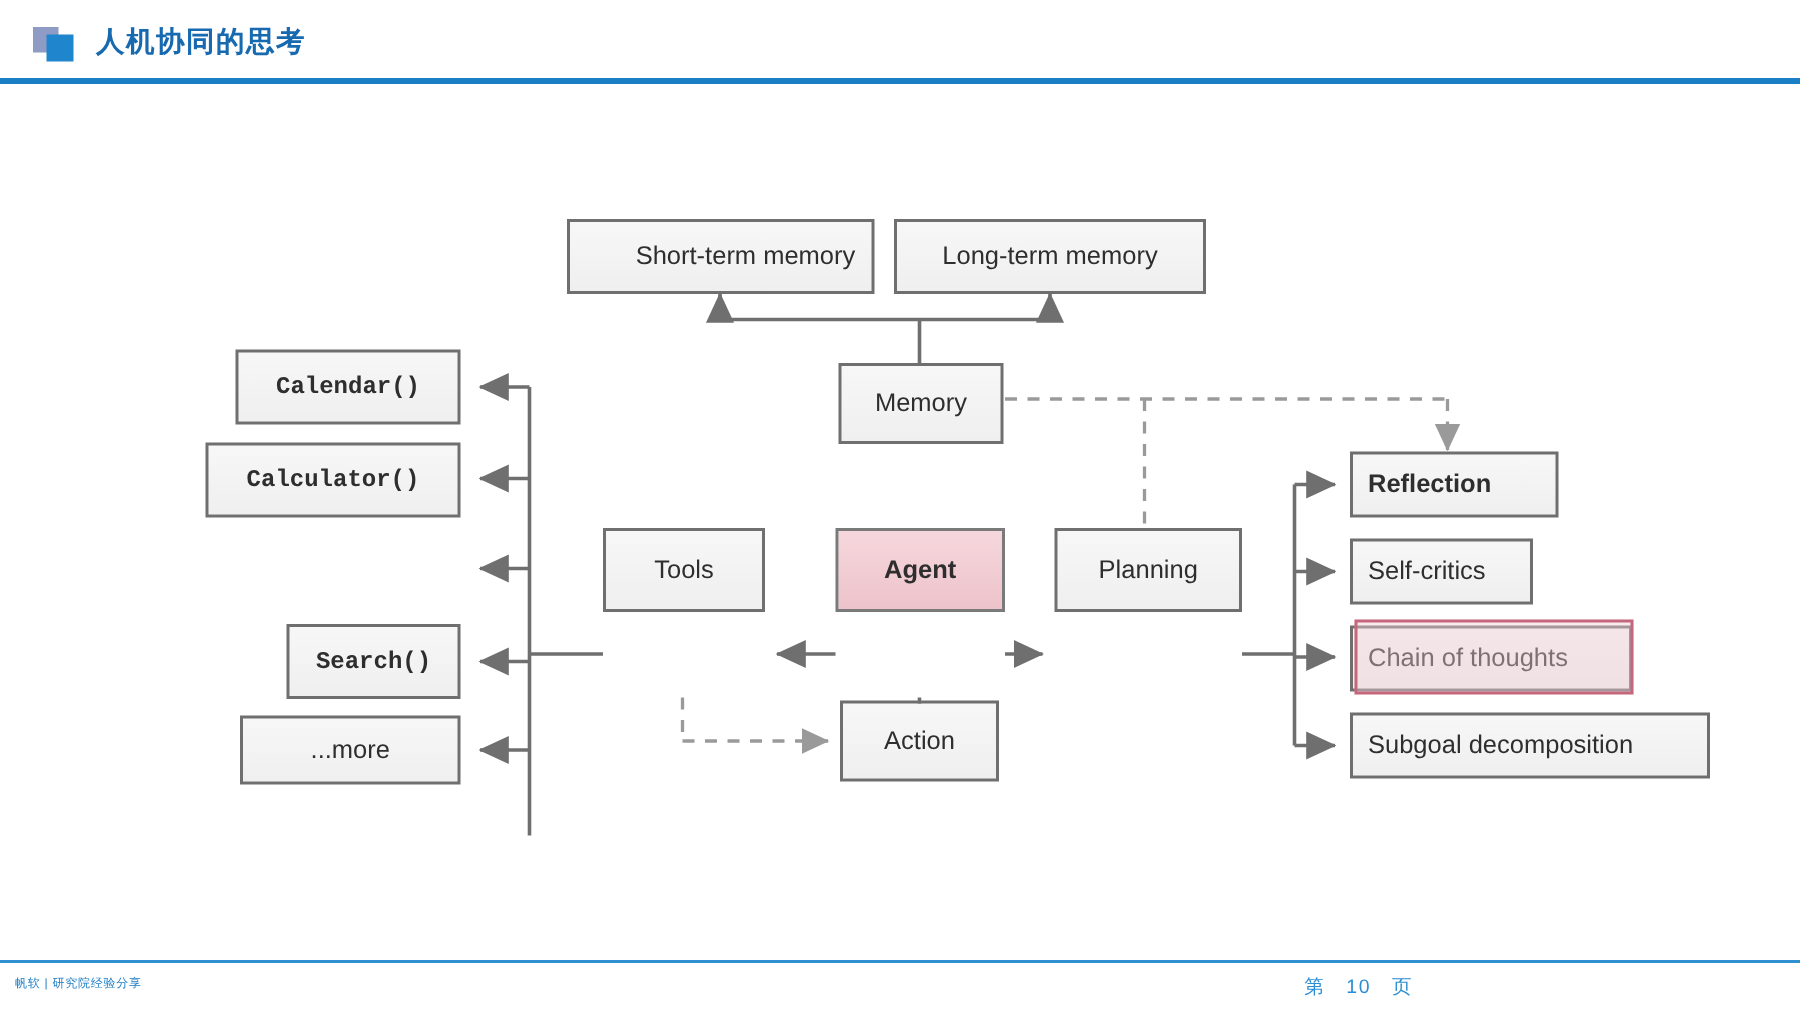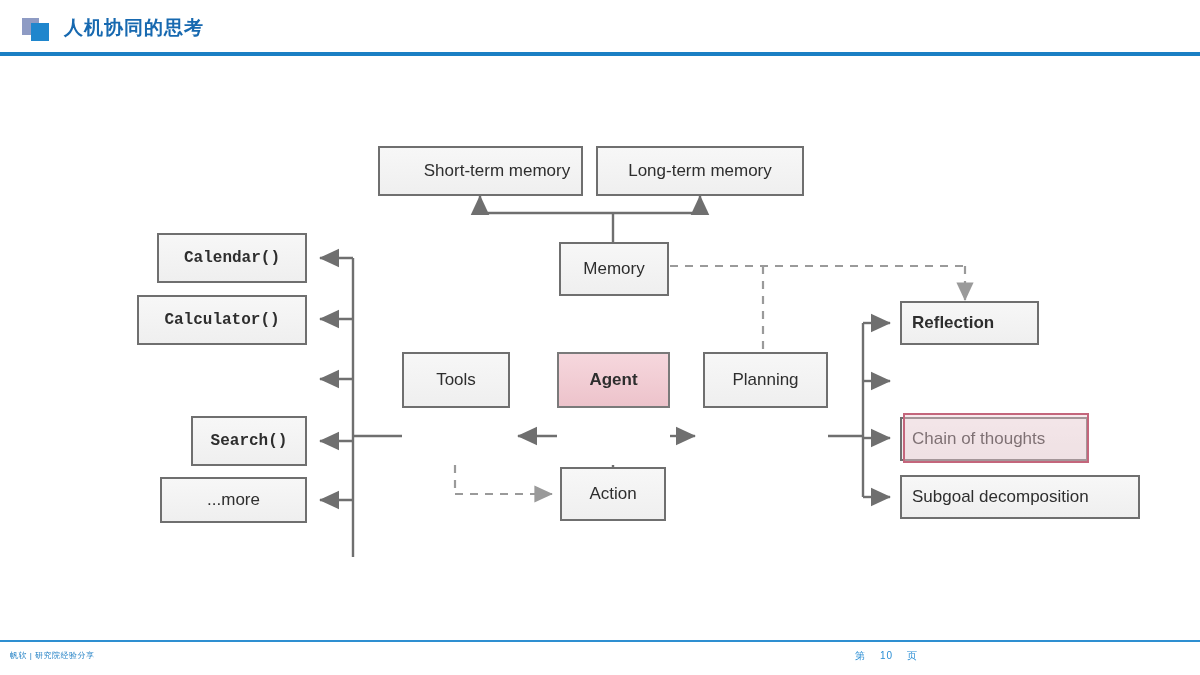--- a/index.html
+++ b/index.html
@@ -51,40 +51,40 @@
     position: absolute;
     left: 0; top: 52px;
     width: 1200px; height: 4px;
     background: #1a7fc4;
   }
 
   
   #slide-footer {
     position: absolute;
     left: 0; top: 640px;
-    width: 976px; height: 35px;
+    width: 976px; height: 35px; padding-left: 24px;
   }
   #footer-rule {
     position: absolute;
     left: 0; top: 0;
     width: 1200px; height: 2px;
     background: #2e8fd1;
   }
   #footer-left {
     position: absolute;
     left: 10px; top: 10px;
     font-size: 8px;
     color: #1f7fc4;
     white-space: nowrap;
     letter-spacing: .5px;
   }
   #footer-page {
     position: absolute;
     right: 58px; top: 9px;
-    font-size: 10px;
+    font-size: 13px;
     color: #2a8ed4;
     white-space: nowrap;
     letter-spacing: 1px;
   }
   #footer-page .pg-num {
     margin: 0 14px;
   }
 
   
   #diagram {
@@ -238,20 +238,23 @@
   <div class="node center" style="left:560px; top:411px; width:106px; height:54px;">
     <span>Action</span>
   </div>
 
   <div class="node center" style="left:703px; top:296px; width:125px; height:56px;">
     <span>Planning</span>
   </div>
   <div class="node leftpad" style="left:900px; top:245px; width:139px; height:44px;font-weight:bold;">
     <span>Reflection</span>
   </div>
+  <div class="node leftpad" style="left:900px; top:303px; width:122px; height:44px;">
+    <span>Self-critics</span>
+  </div>
   <div class="node leftpad" style="left:900px; top:361px; width:188px; height:44px;">
     <span>Chain of thoughts</span>
   </div>
   <div id="cot-highlight" style="left:903px; top:357px; width:186px; height:50px;"></div>
   <div class="node leftpad" style="left:900px; top:419px; width:240px; height:44px;">
     <span>Subgoal decomposition</span>
   </div>
 
 </div>
 

